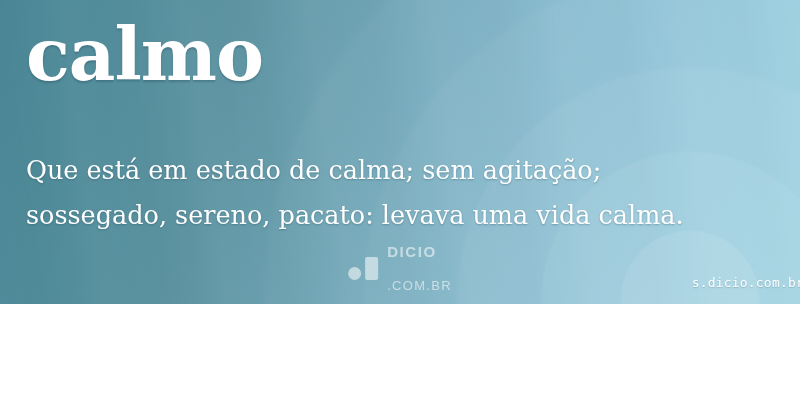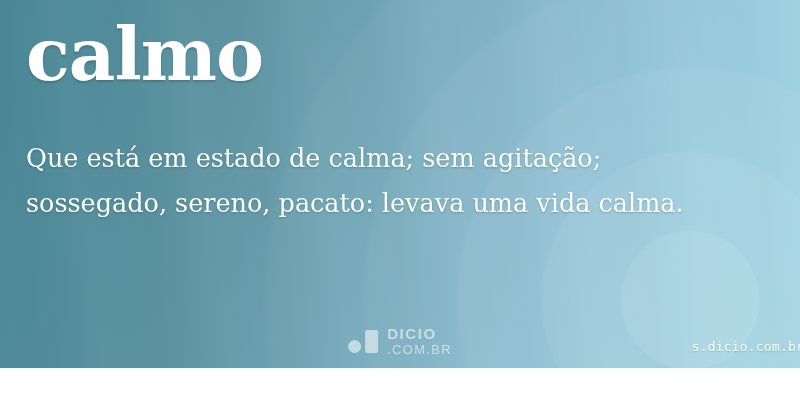--- a/index.html
+++ b/index.html
@@ -5,21 +5,21 @@
 <style>
   html, body {
     margin: 0;
     padding: 0;
     background: #ffffff;
   }
 
   .card {
     position: relative;
     width: 800px;
-    height: 368px;
+    height: 304px;
     overflow: hidden;
     font-family: "DejaVu Serif", serif;
     
     background:
       linear-gradient(100deg,
         #4a8796 0%,
         #538d9b 14%,
         #5f95a3 28%,
         #6ea3b3 42%,
         #7cb1c3 56%,
@@ -74,21 +74,21 @@
     line-height: 1.08;
     letter-spacing: -1px;
     color: #ffffff;
     text-shadow: 0 2px 2px rgba(30,70,85,0.30);
     white-space: nowrap;
   }
 
   .definitions {
     position: absolute;
     left: 26px;
-    top: 136px;
+    top: 148px;
     width: 710px;
   }
 
   .definition {
     margin: 0;
     font-family: "DejaVu Serif", serif;
     font-weight: 400;
     font-size: 25.5px;
     line-height: 45px;
     color: #ffffff;
@@ -139,21 +139,21 @@
   .logo-name {
     font-size: 15px;
     font-weight: 700;
     letter-spacing: 1.6px;
   }
 
   .logo-tld {
     font-size: 13px;
     font-weight: 400;
     letter-spacing: 1.3px;
-    margin-top: 2px;
+    margin-top: 20px;
   }
 
   
   .watermark {
     position: absolute;
     right: -4px;
     bottom: 14px;
     font-family: "DejaVu Sans Mono", monospace;
     font-size: 13px;
     color: #ffffff;

